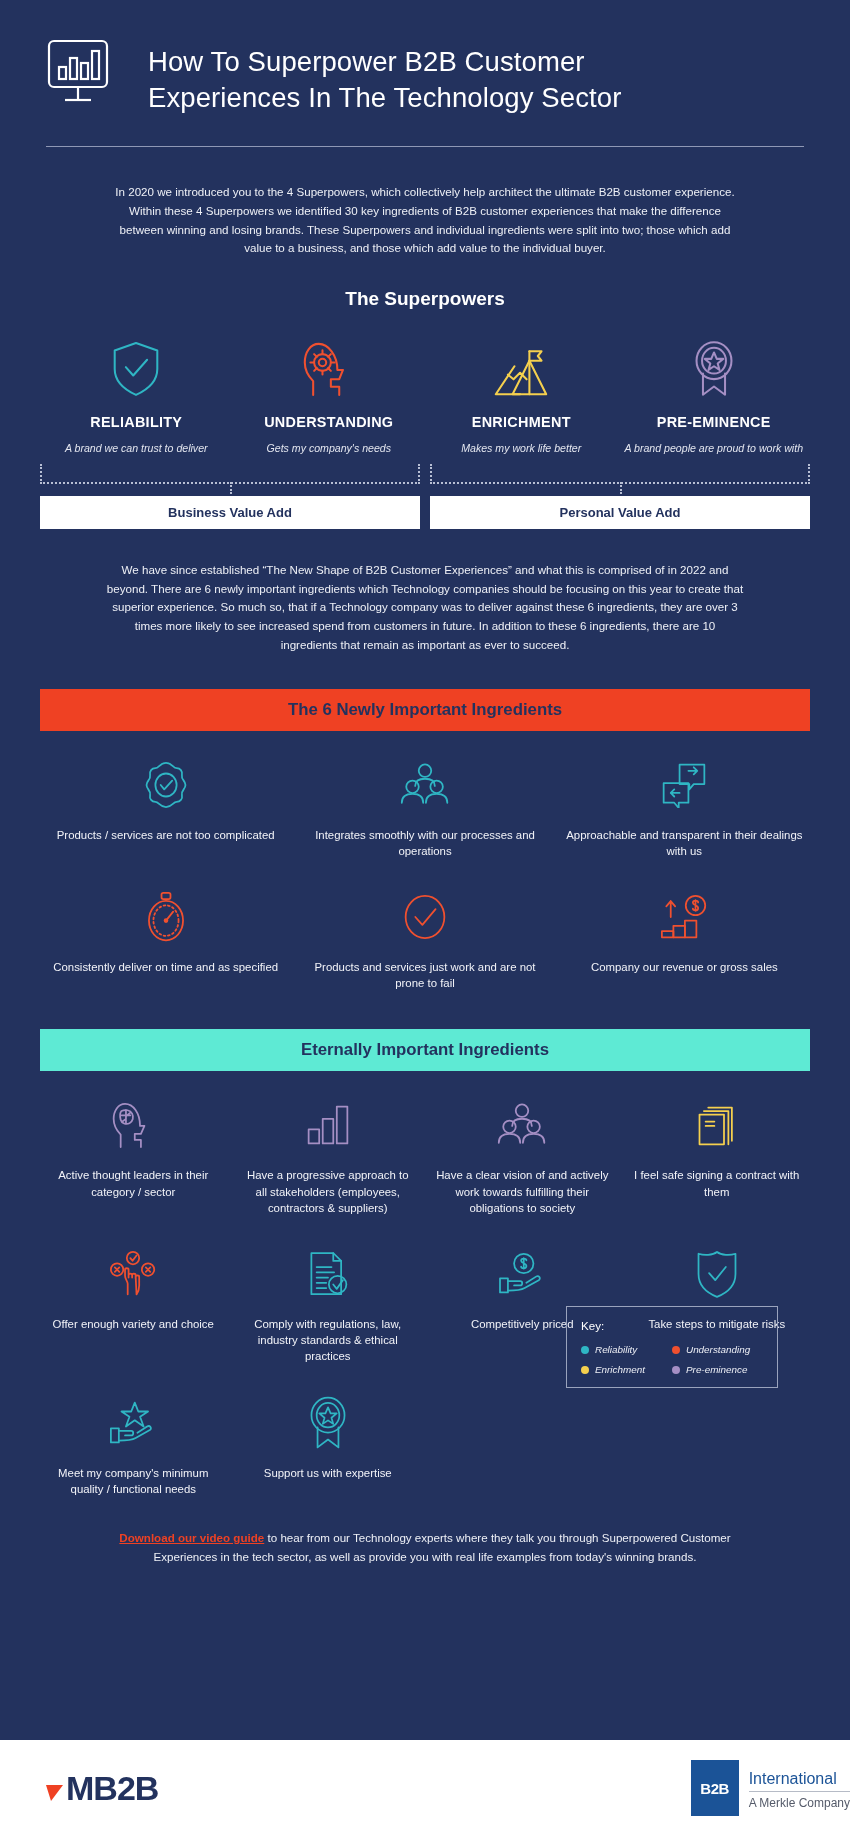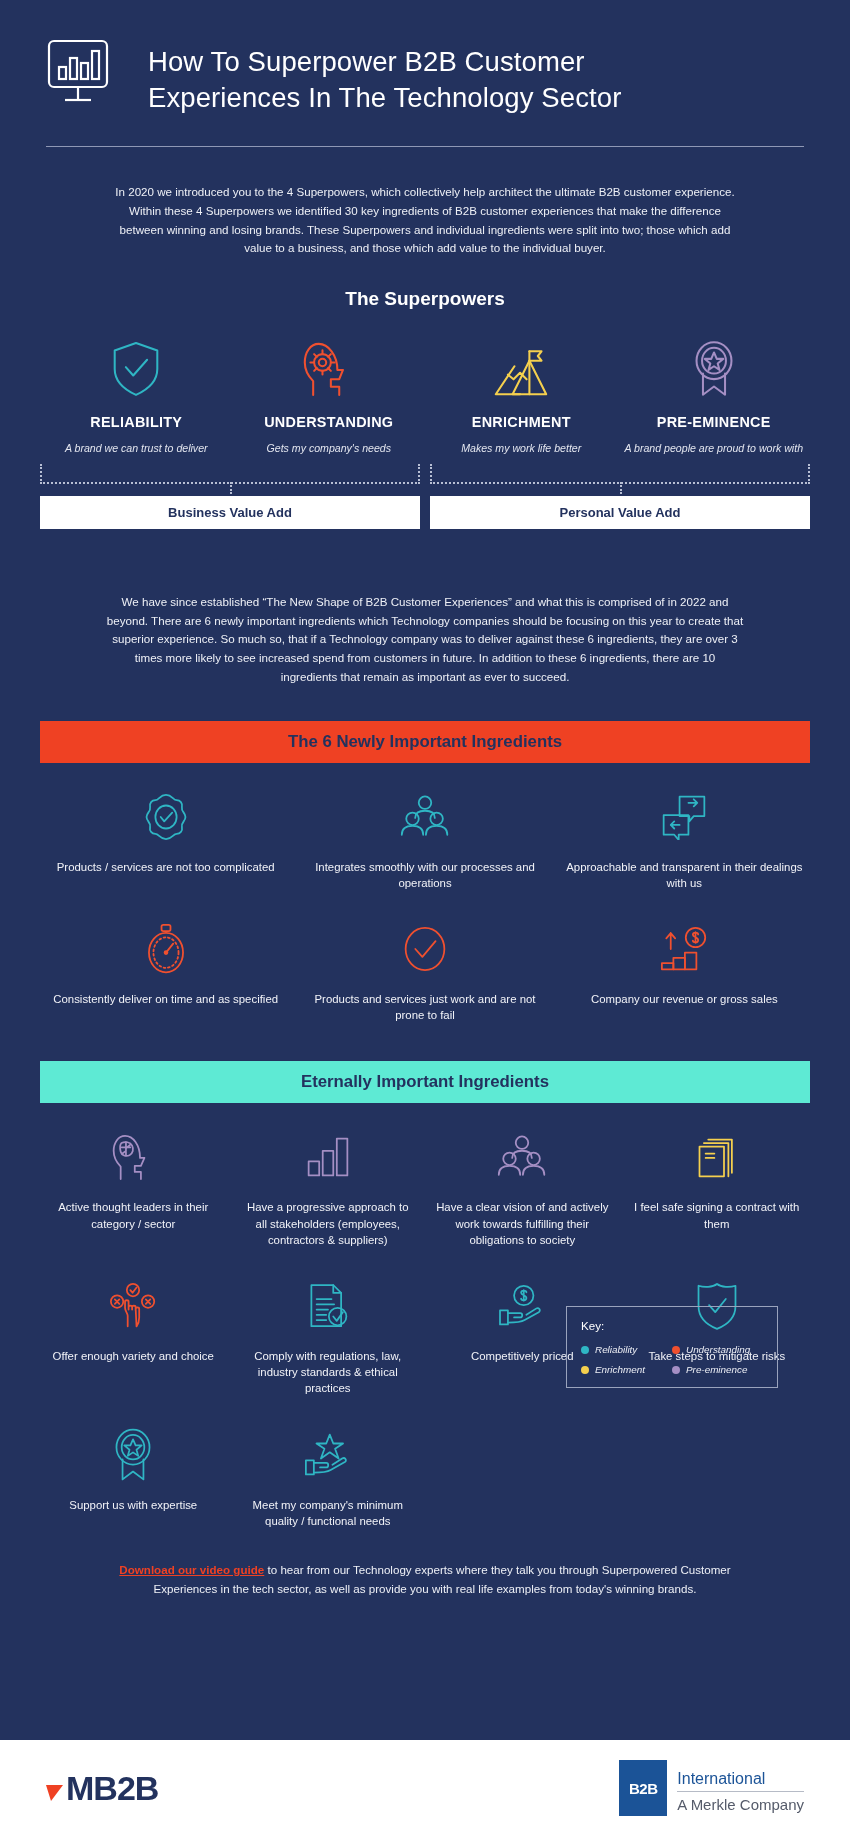--- a/index.html
+++ b/index.html
@@ -38,21 +38,21 @@
   }
   
   .para{
     color:#eef0f6;
     font-size:11.6px;
     line-height:1.62;
     text-align:center;
     margin:0 auto;
   }
   .para-1{width:620px;padding-top:36px;}
-  .para-2{width:640px;padding-top:64px;}
+  .para-2{width:640px;padding-top:32px;}
   
   .sp-title{
     text-align:center;
     color:#ffffff;
     font-size:19px;
     font-weight:bold;
     margin-top:30px;
   }
   .sp-row{
     display:flex;
@@ -188,39 +188,38 @@
   .logo-mb2b{margin-left:46px;display:flex;align-items:center;}
   .mb2b-text{
     color:#23325e;
     font-size:34px;
     font-weight:bold;
     letter-spacing:-1px;
     line-height:1;
   }
   .logo-b2bi{
     margin-left:auto;
-    margin-right:46px;
     display:flex;
     align-items:flex-start;
     gap:10px;
   }
   .b2b-mark{
     width:48px;height:56px;background:#1b5397;
     color:#ffffff;font-size:15px;font-weight:bold;
     display:flex;align-items:center;justify-content:center;
     letter-spacing:-.5px;
   }
   .b2b-right{padding-top:10px;}
   .b2b-intl{
     color:#1b5397;font-size:16px;
     border-bottom:1px solid #b6bbc6;
     padding-bottom:3px;
   }
   .b2b-merkle{
-    color:#555b6a;font-size:15px;text-align:right;padding-top:4px;
+    color:#555b6a;font-size:12px;text-align:right;padding-top:4px;
   }
 </style>
 </head>
 <body>
 
 <div class="page">
 
   <div class="header">
     <div class="monitor-icon">
       <svg viewBox="0 0 76 84" width="76" height="84" fill="none" stroke="#ffffff" stroke-width="2.2">
@@ -487,40 +486,40 @@
         <svg viewBox="0 0 50 56" width="44" height="50" fill="none" stroke="#2fb6c4" stroke-width="2" stroke-linecap="round" stroke-linejoin="round">
           <path d="M25 3 C20 7 10 7 4 5 V28 C4 42 15 50 25 54 C35 50 46 42 46 28 V5 C40 7 30 7 25 3 Z"></path>
           <path d="M16 27 L23 35 L35 20"></path>
         </svg>
       </div>
       <div class="cell-label">Take steps to mitigate risks</div>
     </div>
 
     <div class="cell cell-4">
       <div class="cell-icon">
+        <svg viewBox="0 0 56 52" width="50" height="46" fill="none" stroke="#2fb6c4" stroke-width="2" stroke-linecap="round" stroke-linejoin="round">
+          <path d="M30 3 L34 13 H45 L36 19 L40 30 L30 23 L20 30 L24 19 L15 13 H26 Z"></path>
+          <rect x="3" y="32" width="9" height="16"></rect>
+          <path d="M12 35 H26 C29 35 29 40 26 40 H19"></path>
+          <path d="M12 46 C20 46 26 46 31 43 L47 34 C50 32 47 28 44 30 L33 37"></path>
+        </svg>
+      </div>
+      <div class="cell-label">Meet my company's minimum quality / functional needs</div>
+    </div>
+
+    <div class="cell cell-4">
+      <div class="cell-icon">
         <svg viewBox="0 0 50 62" width="44" height="54" fill="none" stroke="#2fb6c4" stroke-width="2" stroke-linecap="round" stroke-linejoin="round">
           <ellipse cx="25" cy="22" rx="19" ry="20"></ellipse>
           <ellipse cx="25" cy="22" rx="13" ry="14"></ellipse>
           <path d="M25 13 L28 20 H35 L29 25 L31 32 L25 28 L19 32 L21 25 L15 20 H22 Z"></path>
           <path d="M13 36 V59 L25 50 L37 59 V36"></path>
         </svg>
       </div>
       <div class="cell-label">Support us with expertise</div>
-    </div>
-
-    <div class="cell cell-4">
-      <div class="cell-icon">
-        <svg viewBox="0 0 56 52" width="50" height="46" fill="none" stroke="#2fb6c4" stroke-width="2" stroke-linecap="round" stroke-linejoin="round">
-          <path d="M30 3 L34 13 H45 L36 19 L40 30 L30 23 L20 30 L24 19 L15 13 H26 Z"></path>
-          <rect x="3" y="32" width="9" height="16"></rect>
-          <path d="M12 35 H26 C29 35 29 40 26 40 H19"></path>
-          <path d="M12 46 C20 46 26 46 31 43 L47 34 C50 32 47 28 44 30 L33 37"></path>
-        </svg>
-      </div>
-      <div class="cell-label">Meet my company's minimum quality / functional needs</div>
     </div>
   </div>
 
   <div class="key-wrap">
     <div class="key-box">
       <div class="key-title">Key:</div>
       <div class="key-grid">
         <div class="key-item">
           <span class="key-dot" style="background:#2fb6c4"></span>
           <span class="key-label">Reliability</span>

